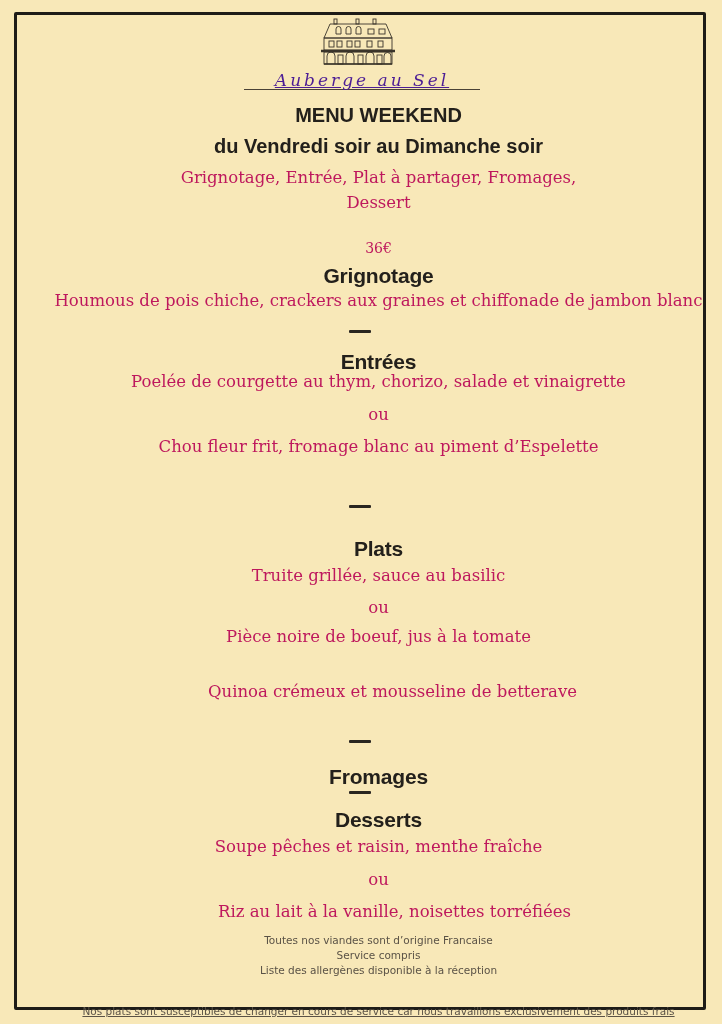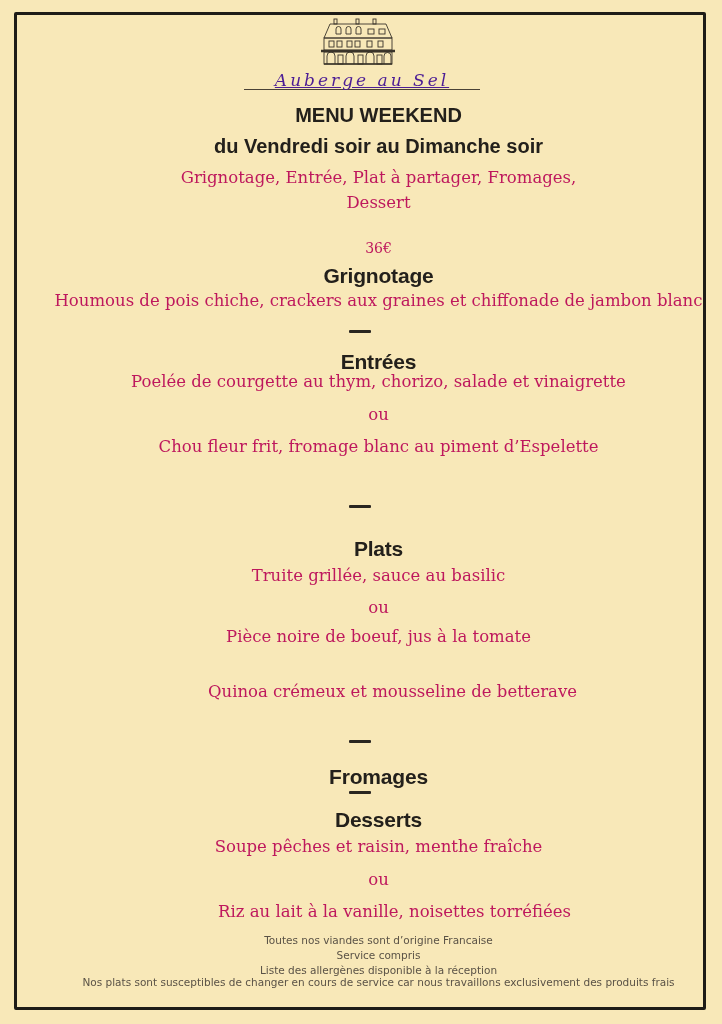--- a/index.html
+++ b/index.html
@@ -118,13 +118,13 @@
 <div class="divider" style="top:791px;"></div>
 
 <div class="line h-bold section" style="top:808px;">Desserts</div>
 <div class="line body-serif" style="top:837px;">Soupe pêches et raisin, menthe fraîche</div>
 <div class="line body-serif" style="top:870px;">ou</div>
 <div class="line body-serif" style="top:902px;margin-left:16px;">Riz au lait à la vanille, noisettes torréfiées</div>
 
 <div class="line foot" style="top:934px;">Toutes nos viandes sont d’origine Francaise</div>
 <div class="line foot" style="top:949px;">Service compris</div>
 <div class="line foot" style="top:964px;">Liste des allergènes disponible à la réception</div>
-<div class="line foot" style="top:976px;">Nos plats sont susceptibles de changer en cours de service car nous travaillons exclusivement des produits frais</div>
+<div class="line foot" style="top:1005px;text-decoration:underline;">Nos plats sont susceptibles de changer en cours de service car nous travaillons exclusivement des produits frais</div>
 
 </body></html>

